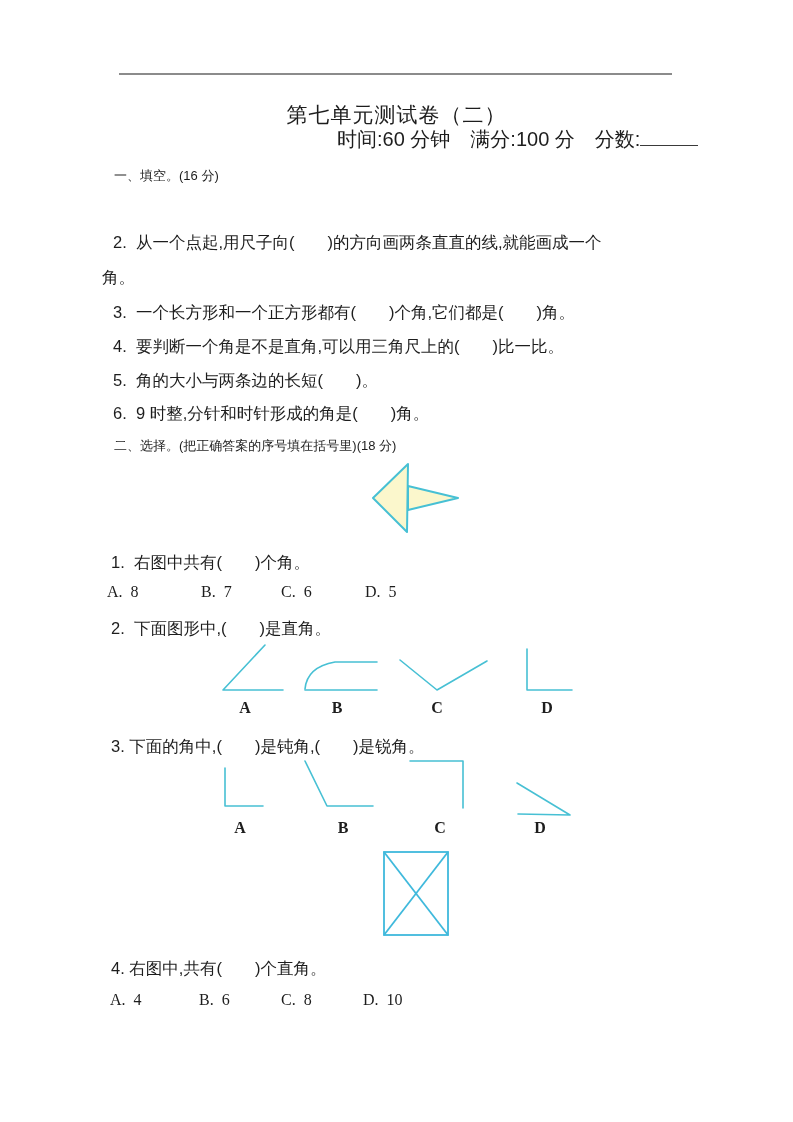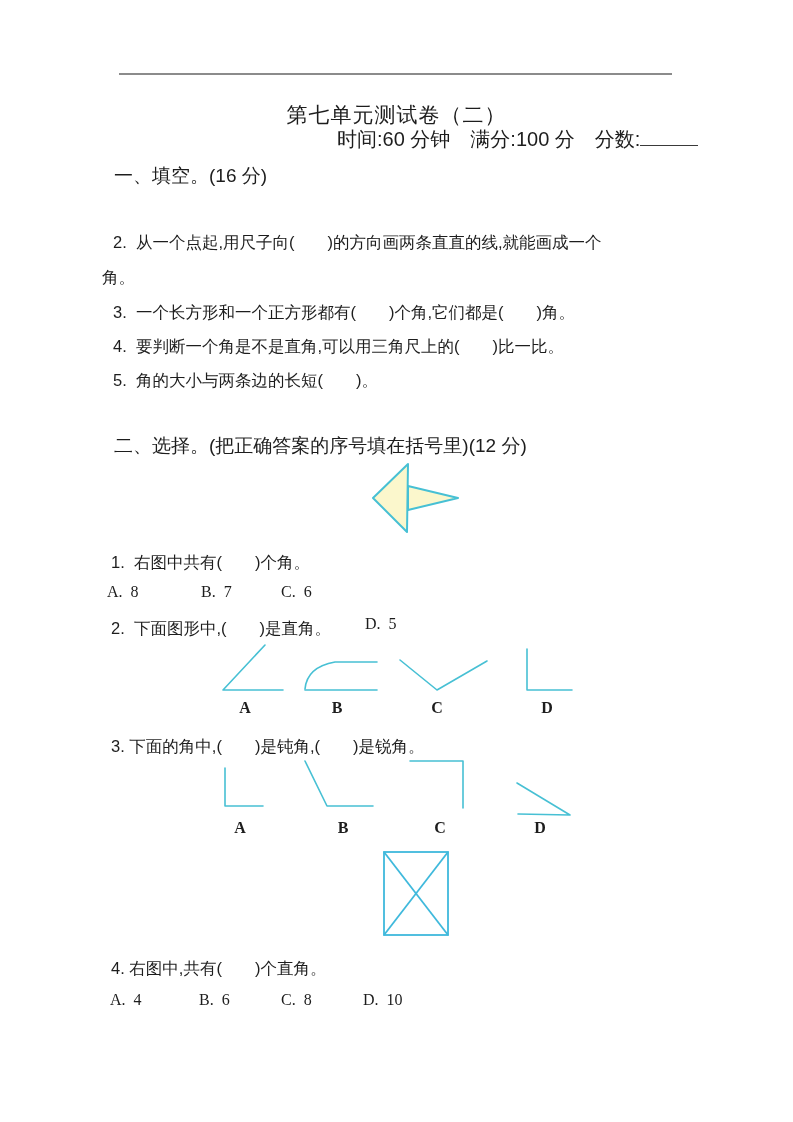--- a/index.html
+++ b/index.html
@@ -19,21 +19,21 @@
   .title {
     position:absolute; left:0; top:101px; width:793px;
     text-align:center; font-size:21px; letter-spacing:1px;
     font-family:"Liberation Serif","DejaVu Serif",serif;
   }
   .meta { position:absolute; left:337px; top:126px; font-size:20px; white-space:pre; }
   .score-blank {
     display:inline-block; width:58px; height:14px;
     border-bottom:1.5px solid #3a3a3a; vertical-align:baseline;
   }
-  .sec-heading { font-size:19px; }
+  .sec-heading { font-size:13px; }
   .row { position:absolute; left:0; width:793px; height:22px; }
   .opt {
     position:absolute; white-space:pre; font-size:16px;
     font-family:"Liberation Serif","DejaVu Serif",serif;
   }
   .figlabel {
     position:absolute; width:26px; text-align:center;
     font-size:16px; font-weight:bold;
     font-family:"Liberation Serif","DejaVu Serif",serif;
   }
@@ -49,36 +49,37 @@
 
   <div class="title">第七单元测试卷（二）</div>
   <div class="meta"><span>时间:60 分钟　满分:100 分　分数:</span><span class="score-blank"></span></div>
 
   <div class="t sec-heading" style="left:114px; top:166px;">一、填空。(16 分)</div>
   <div class="t" style="left:113px; top:232px;">2.  从一个点起,用尺子向(　　)的方向画两条直直的线,就能画成一个</div>
   <div class="t" style="left:102px; top:267px;">角。</div>
   <div class="t" style="left:113px; top:302px;">3.  一个长方形和一个正方形都有(　　)个角,它们都是(　　)角。</div>
   <div class="t" style="left:113px; top:336px;">4.  要判断一个角是不是直角,可以用三角尺上的(　　)比一比。</div>
   <div class="t" style="left:113px; top:370px;">5.  角的大小与两条边的长短(　　)。</div>
+  <div class="t" style="left:113px; top:403px;">6.  9 时整,分针和时针形成的角是(　　)角。</div>
 
-  <div class="t sec-heading" style="left:114px; top:436px;">二、选择。(把正确答案的序号填在括号里)(12 分)</div>
+  <div class="t sec-heading" style="left:114px; top:436px;">二、选择。(把正确答案的序号填在括号里)(18 分)</div>
 
   <div class="fig" style="left:370px; top:461px;">
     <svg width="92" height="74" viewBox="0 0 92 74">
       <polygon points="38,25 88,37 38,49" fill="#fbf7cc" stroke="#47c0d4" stroke-width="2" stroke-linejoin="round"></polygon>
       <polygon points="38,3 3,37 37,71" fill="#fbf7cc" stroke="#47c0d4" stroke-width="2" stroke-linejoin="round"></polygon>
     </svg>
   </div>
 
   <div class="t" style="left:111px; top:552px;">1.  右图中共有(　　)个角。</div>
   <div class="row" style="top:583px;padding-left:47px;">
     <span class="opt" style="left:107px;">A.  8</span>
     <span class="opt" style="left:201px;">B.  7</span>
     <span class="opt" style="left:281px;">C.  6</span>
-    <span class="opt" style="left:365px;margin-top:32px;">D.  5</span>
+    <span class="opt" style="left:365px;">D.  5</span>
   </div>
 
   <div class="t" style="left:111px; top:618px;text-align:center;">2.  下面图形中,(　　)是直角。</div>
   <div class="fig" style="left:205px; top:642px;">
     <svg width="375" height="55" viewBox="0 0 375 55">
       <g fill="none" stroke="#47c0d4" stroke-width="1.6" stroke-linecap="round" stroke-linejoin="round">
         <polyline points="60,3 18,48 78,48"></polyline>
         <path d="M100,48 L172,48"></path>
         <path d="M100,47 Q102,25 130,20 L172,20"></path>
         <polyline points="195,18 232,48 282,19"></polyline>

